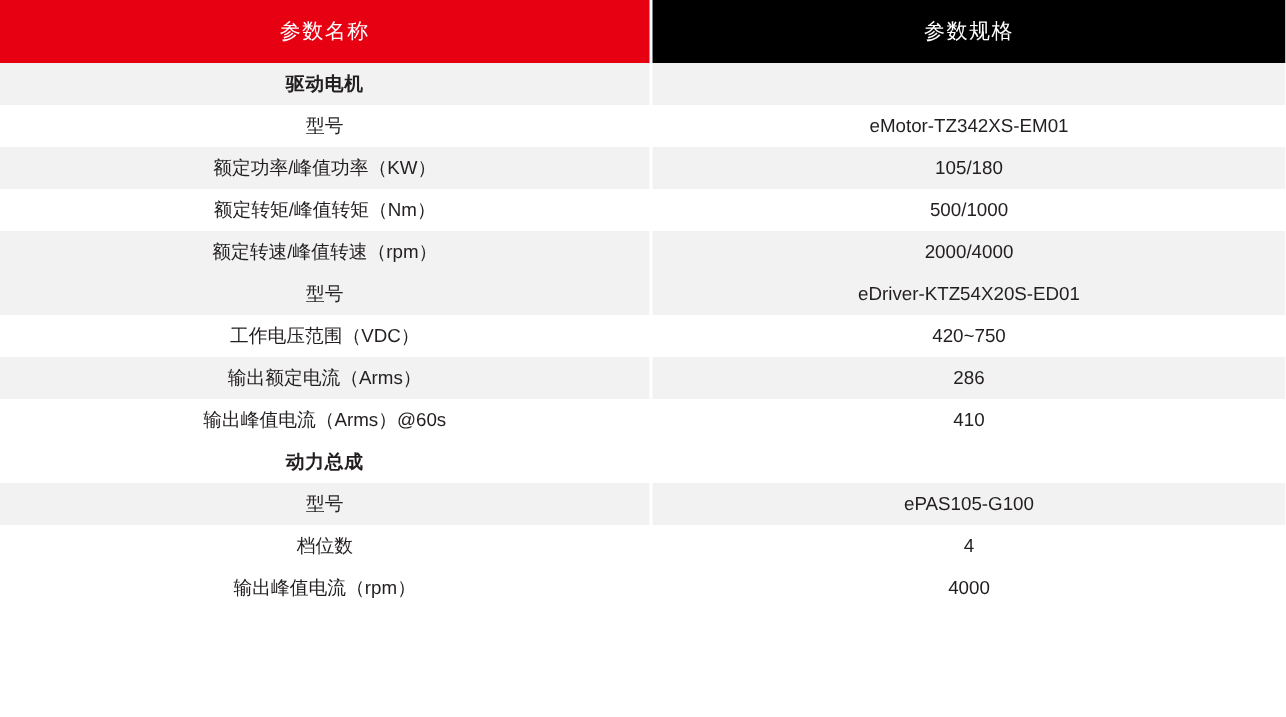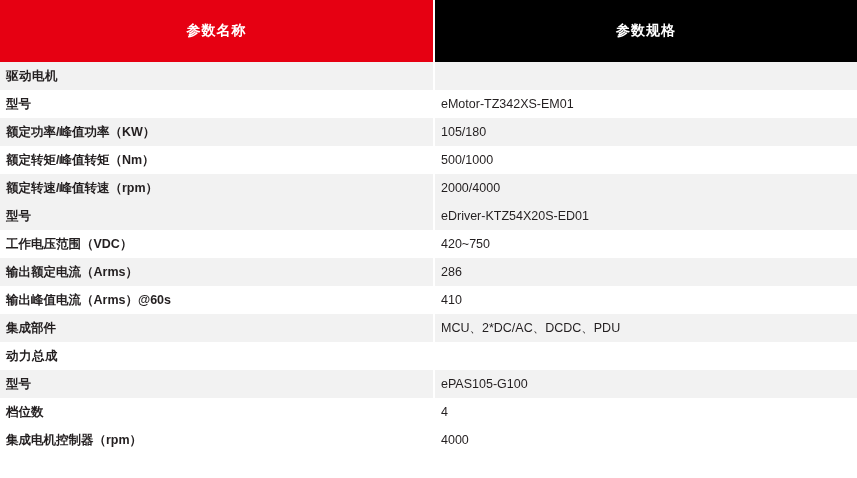--- a/index.html
+++ b/index.html
@@ -18,57 +18,58 @@
     width: 857px;
     border-collapse: collapse;
     table-layout: fixed;
   }
   .spec-table col.c1 { width: 434px; }
   .spec-table col.c2 { width: 423px; }
 
   .spec-table thead th {
     height: 30px;
     font-size: 14px;
-    font-weight: bold;
+    font-weight: normal;
     color: #ffffff;
     text-align: center;
     vertical-align: middle;
     letter-spacing: 1px;
-    padding: 16px;
+    padding: 6px;
   }
   th.head-name {
     background: #e60012;
   }
   th.head-spec {
     background: #000000;
   }
 
   .spec-table td {
     height: 28px;
     font-size: 12.5px;
+    text-align: center;
     vertical-align: middle;
     padding: 0 6px;
     color: #231f20;
     border: none;
   }
 
   
   tr.r-light td { background: #ffffff; }
   tr.r-shade td { background: #f2f2f2; }
 
   
   tr.section td.label {
     font-weight: bold;
     letter-spacing: 0.5px;
   }
   td.label { }
   td.value { }
 
   
-  td.label { border-right: 2px solid #ffffff; font-weight: bold; }
+  td.label { border-right: 2px solid #ffffff; }
   th.head-name { border-right: 2px solid #ffffff; }
 </style>
 </head>
 <body>
 
 <table class="spec-table">
   <colgroup>
     <col class="c1">
     <col class="c2">
   </colgroup>
@@ -108,34 +109,30 @@
         <td class="value">420~750</td>
       </tr>
       <tr class="r-shade">
         <td class="label">输出额定电流（Arms）</td>
         <td class="value">286</td>
       </tr>
       <tr class="r-light">
         <td class="label">输出峰值电流（Arms）@60s</td>
         <td class="value">410</td>
       </tr>
-      <tr class="r-shade">
-        <td class="label">集成部件</td>
-        <td class="value">MCU、2*DC/AC、DCDC、PDU</td>
-      </tr>
       <tr class="r-light section">
         <td class="label">动力总成</td>
         <td class="value"></td>
       </tr>
       <tr class="r-shade">
         <td class="label">型号</td>
         <td class="value">ePAS105-G100</td>
       </tr>
       <tr class="r-light">
         <td class="label">档位数</td>
         <td class="value">4</td>
       </tr>
       <tr class="r-light">
-        <td class="label">集成电机控制器（rpm）</td>
+        <td class="label">输出峰值电流（rpm）</td>
         <td class="value">4000</td>
       </tr>
     </tbody>
 </table>
 
 </body></html>

